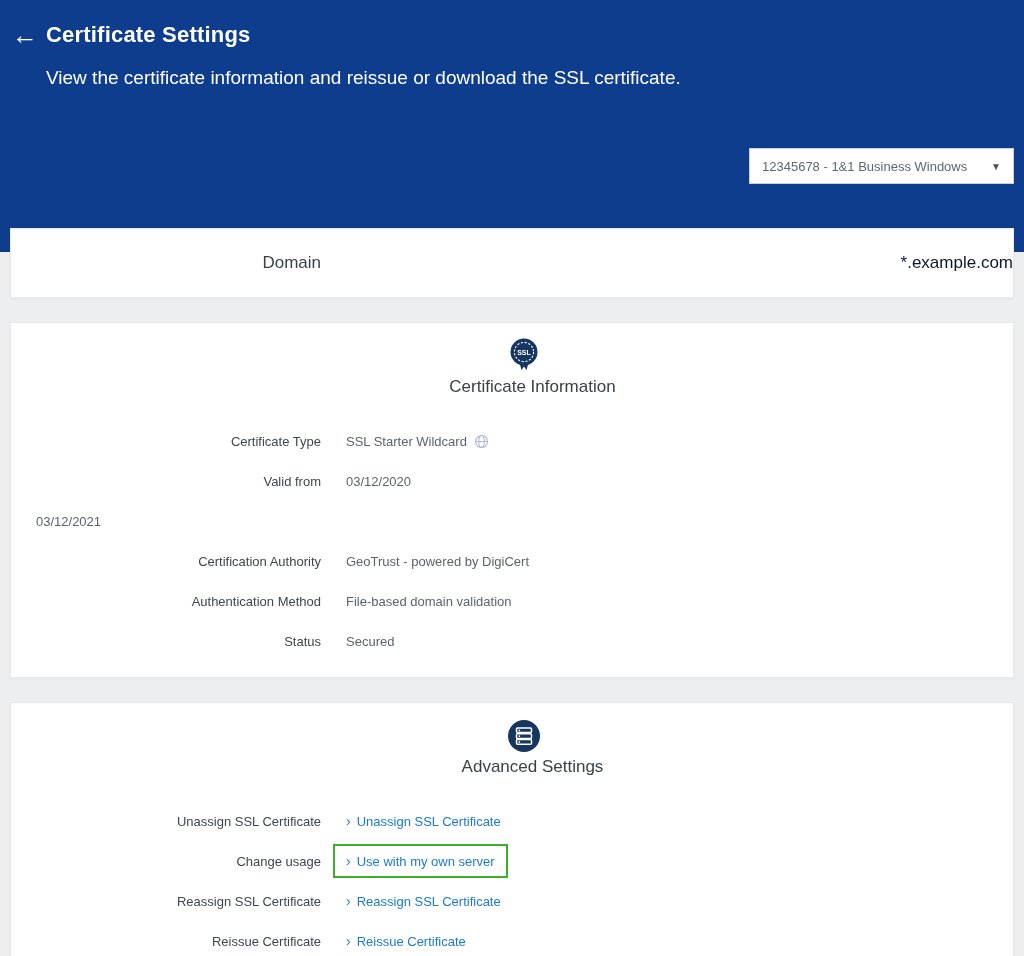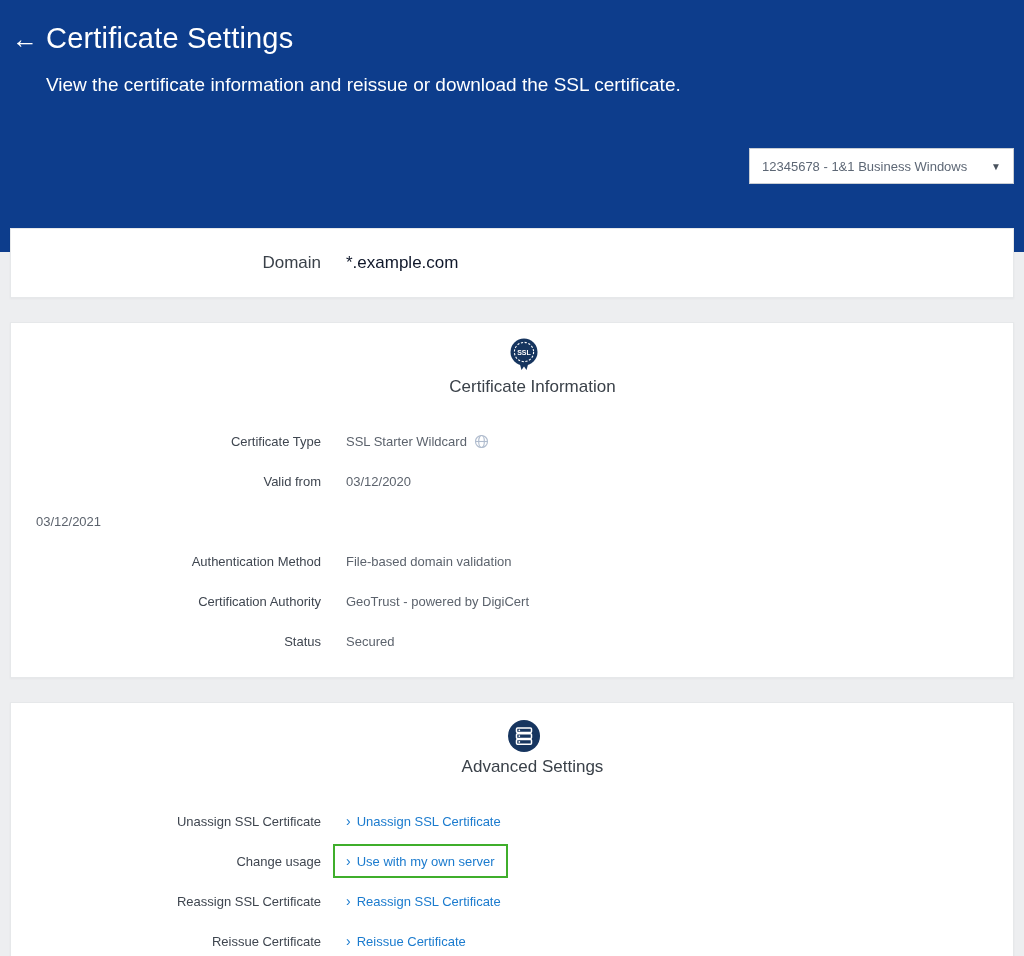--- a/index.html
+++ b/index.html
@@ -18,21 +18,21 @@
     color: #ffffff;
   }
   .title-row {
     display:flex; align-items:center;
     padding: 22px 0 0 12px;
   }
   .back-arrow {
     font-size: 26px; line-height:1; width:34px; color:#fff;
     cursor:pointer; font-weight:400;
   }
-  h1.page-title { font-size: 29px; font-weight: 400; letter-spacing: .2px; }
+  h1.page-title { font-size: 22px; font-weight: 700; letter-spacing: .2px; }
   .subtitle {
     margin: 16px 0 0 46px;
     font-size: 19px; line-height: 1.45; font-weight: 400;
     max-width: 650px; color:#ffffff;
   }
   .dropdown {
     position:absolute; right:10px; top:148px;
     width:265px; height:36px;
     background:#ffffff; border:1px solid #c9ced4;
     display:flex; align-items:center; justify-content:space-between;
@@ -42,21 +42,21 @@
   .dropdown .caret { font-size:10px; color:#49525d; margin-left:8px; }
 
   
   .content { position:relative; margin-top:-24px; }
   .card {
     background:#ffffff; margin:0 10px;
     border:1px solid #e6e8ea;
     box-shadow: 0 1px 2px rgba(0,0,0,.04);
   }
   .domain-card {
-    height:70px; display:flex; align-items:center;
+    height:70px; display:flex; align-items:center;justify-content:space-between;
   }
   .domain-card .lbl, .domain-card .val { font-size:17px; }
   .domain-card .lbl { color:#3a4149; }
   .domain-card .val { color:#0f172a; }
 
   .section-card { margin-top:24px; padding:14px 0 16px 0; }
   .section-head {
     display:flex; align-items:center; padding-left:23px;flex-direction:column;
   }
   .badge-icon { width:36px; height:40px; flex:0 0 36px; }
@@ -130,26 +130,26 @@
           </span>
         </div>
         <div class="row">
           <span class="lbl">Valid from</span>
           <span class="val">03/12/2020</span>
         </div>
         <div class="row">
           <span class="val">03/12/2021</span>
         </div>
         <div class="row">
+          <span class="lbl">Certification Authority</span>
+          <span class="val">GeoTrust - powered by DigiCert</span>
+        </div>
+        <div class="row">
           <span class="lbl">Authentication Method</span>
           <span class="val">File-based domain validation</span>
-        </div>
-        <div class="row">
-          <span class="lbl">Certification Authority</span>
-          <span class="val">GeoTrust - powered by DigiCert</span>
         </div>
         <div class="row">
           <span class="lbl">Status</span>
           <span class="val">Secured</span>
         </div>
       </div>
     </div>
 
     <div class="card section-card">
       <div class="section-head">

